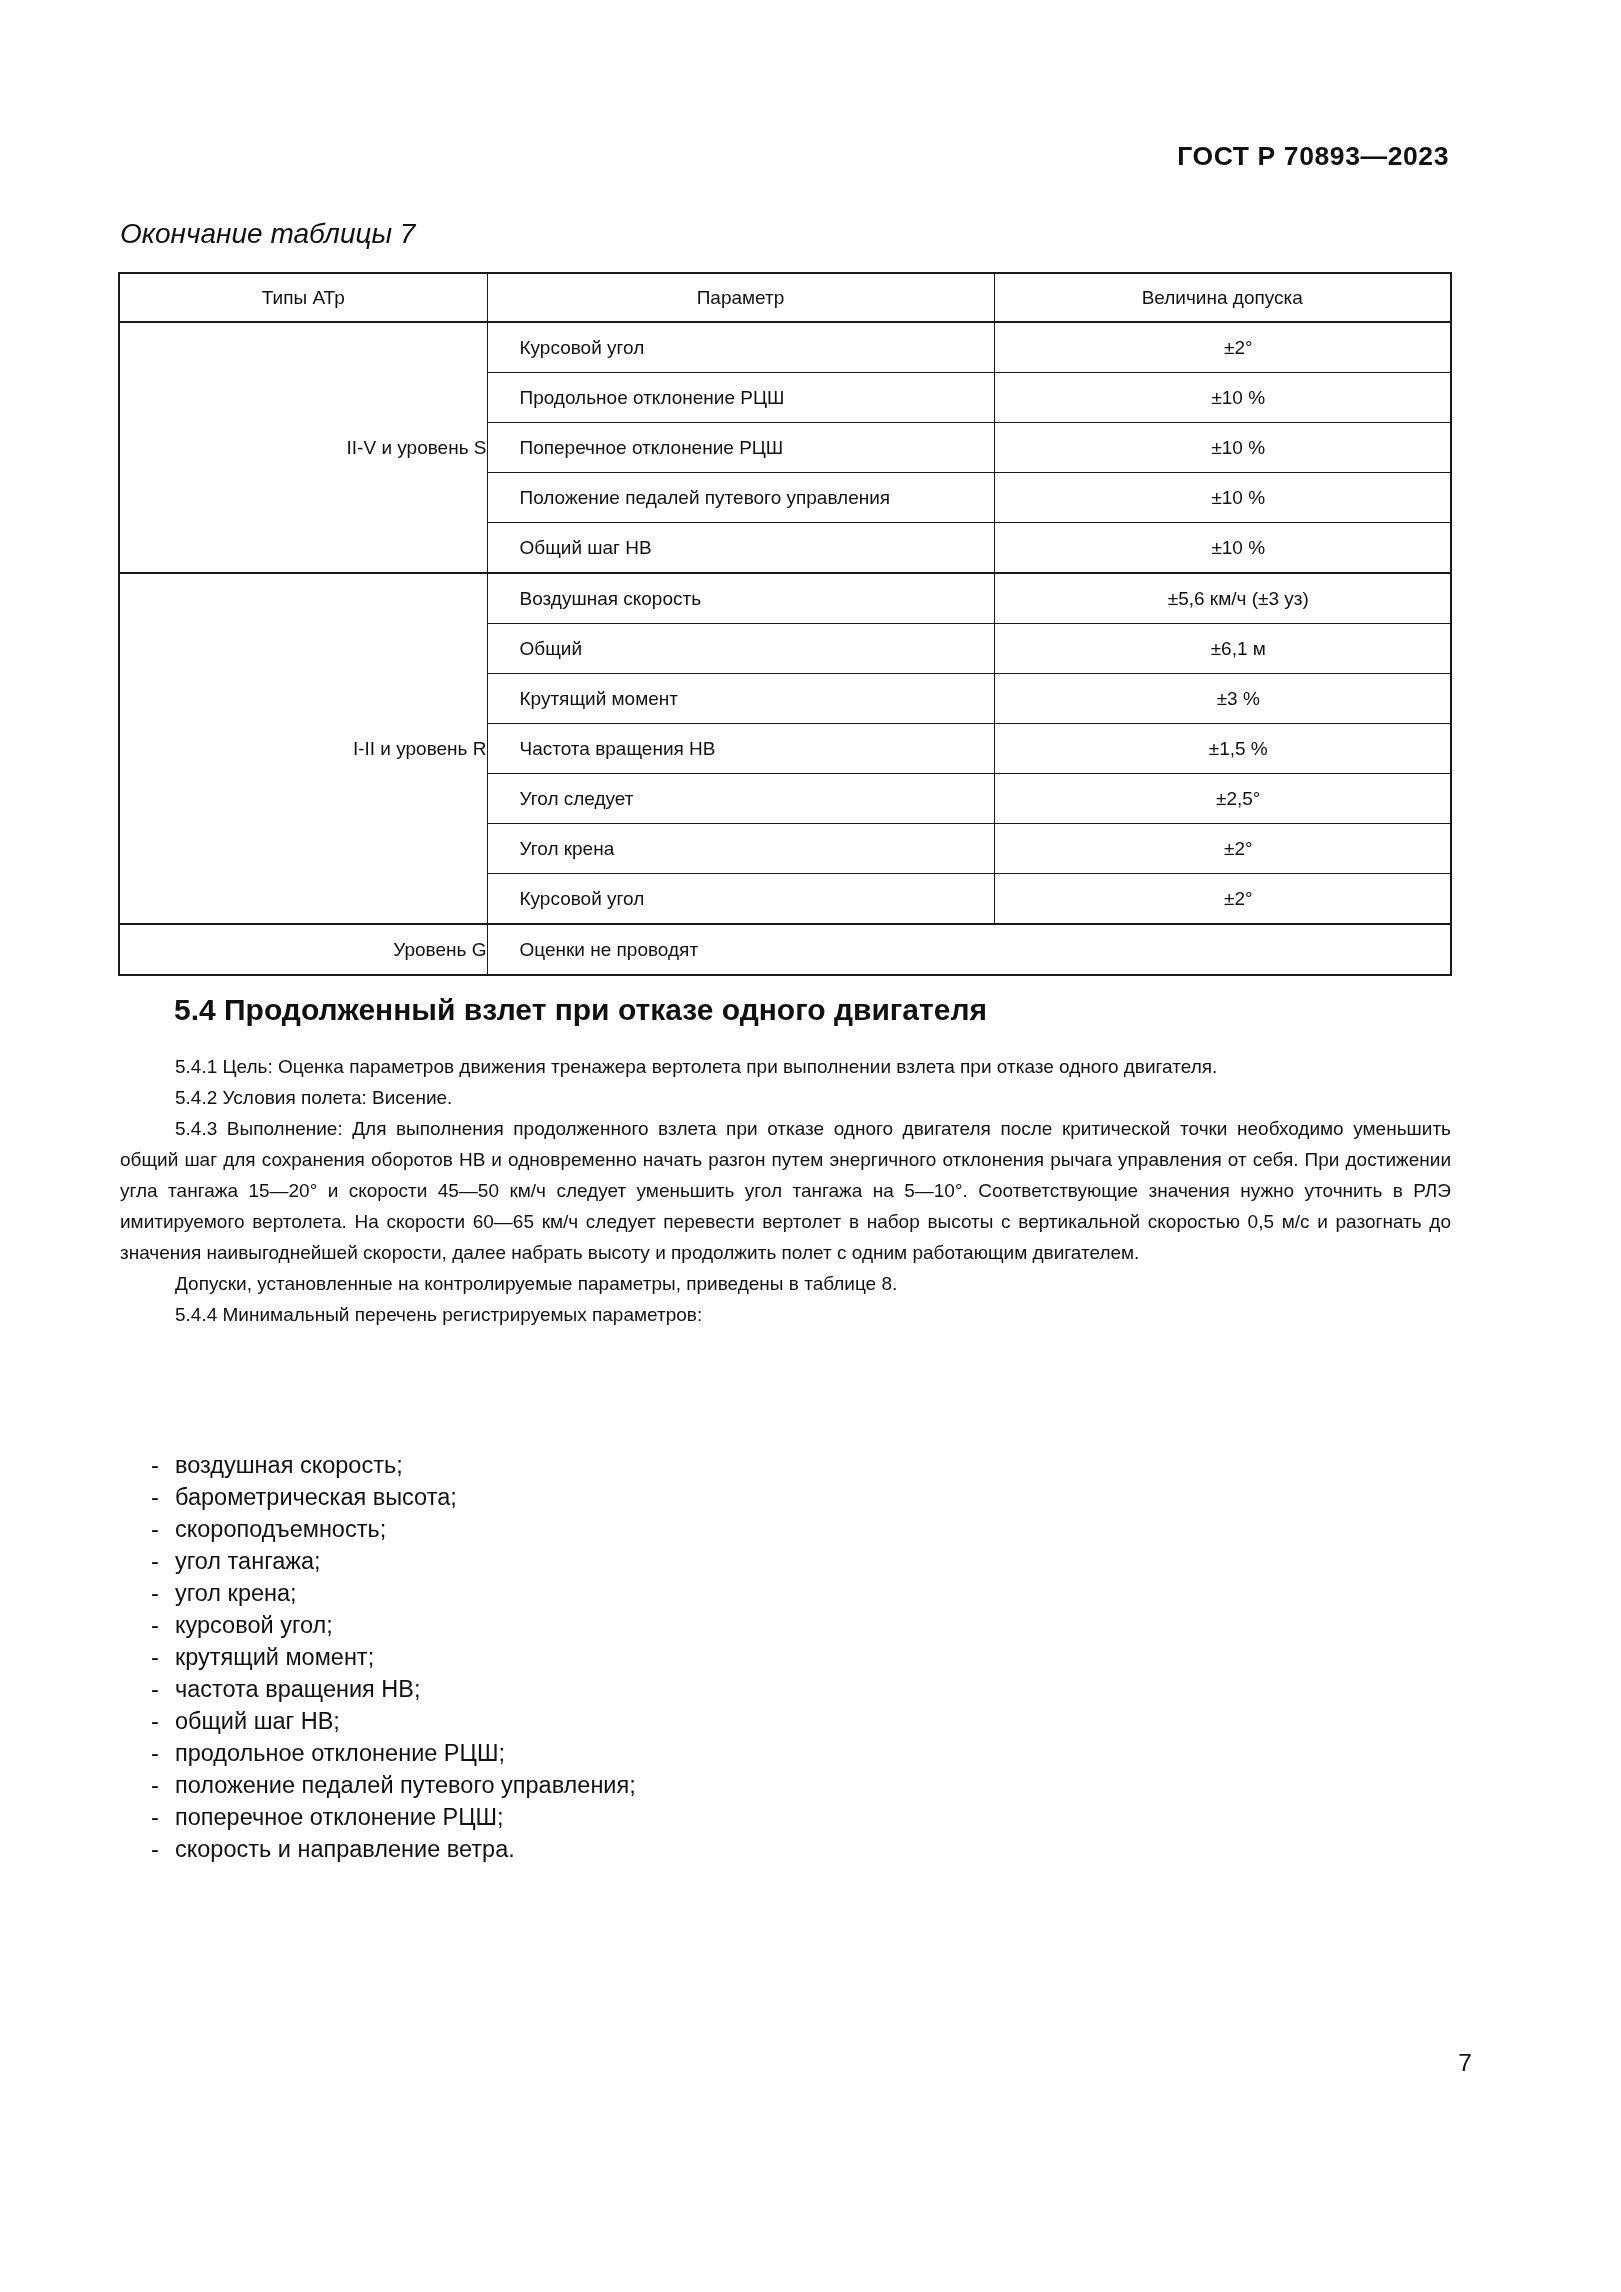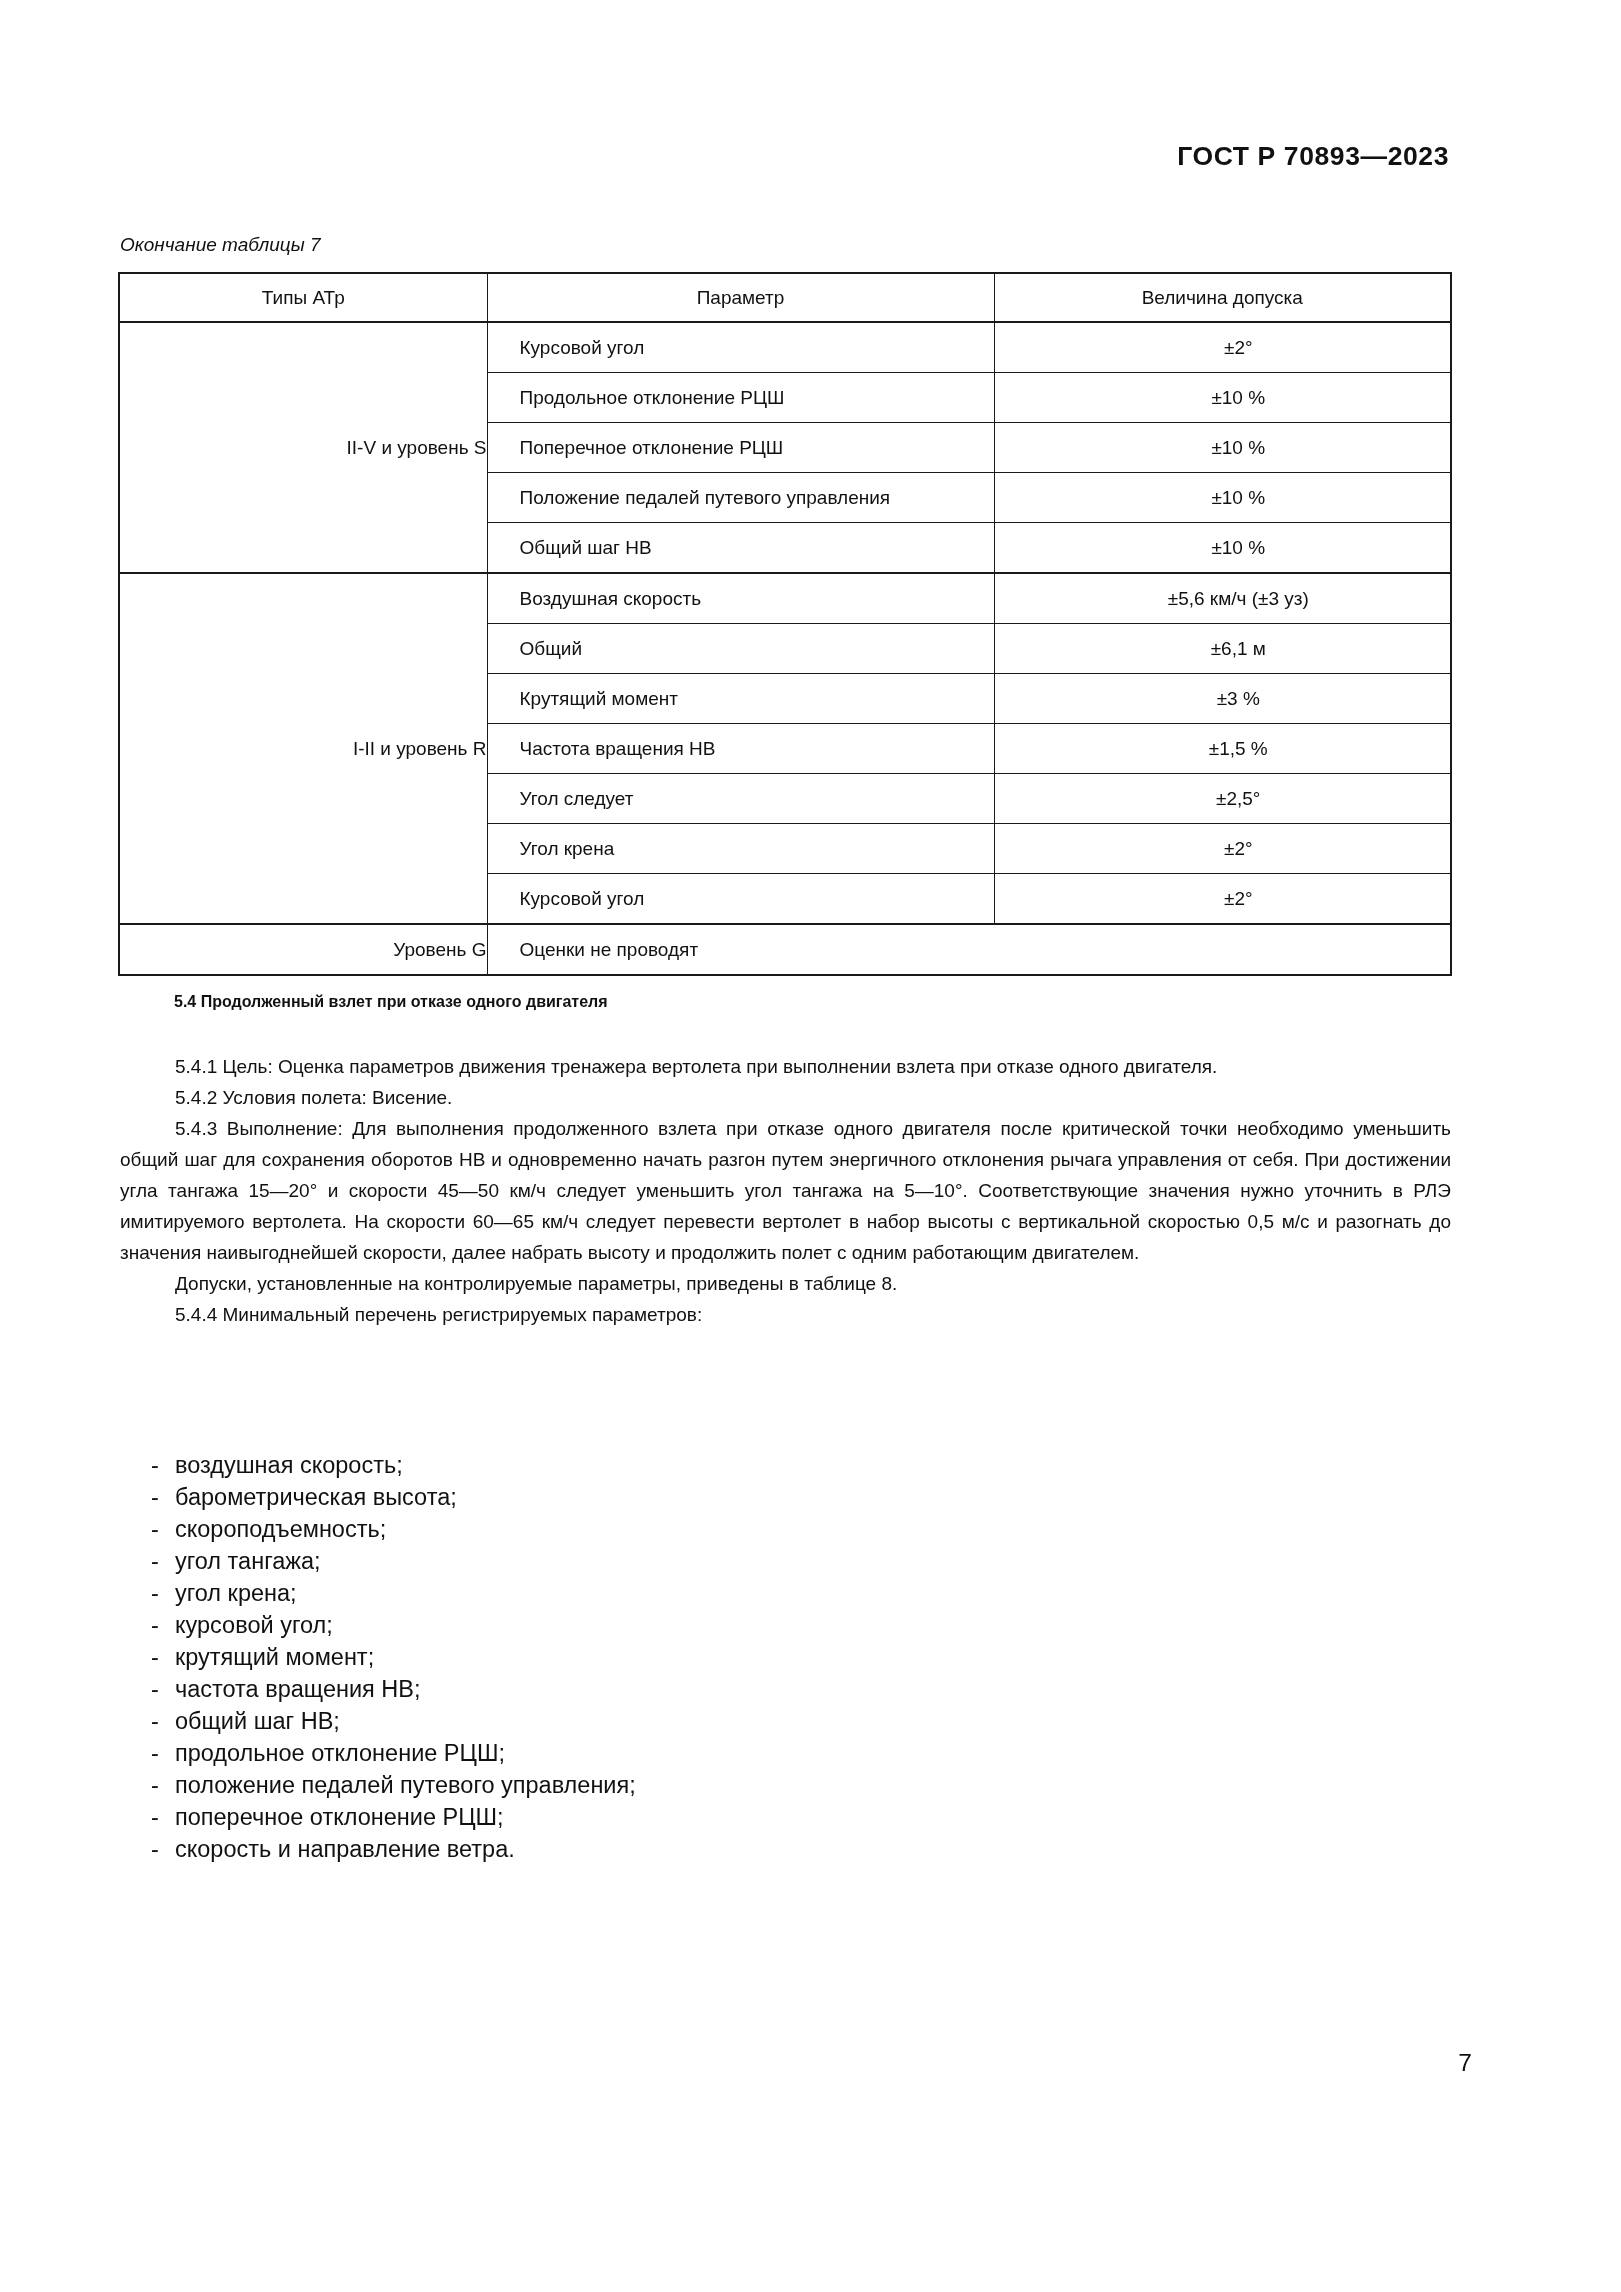--- a/index.html
+++ b/index.html
@@ -34,23 +34,22 @@
     font-weight: bold;
     letter-spacing: 0.6px;
     white-space: nowrap;
   }
 
   
   .table-caption {
     position: absolute;
     left: 120px;
     top: 218px;
-    font-size: 19px;
+    font-size: 28px;
     font-style: italic;
-    margin-top: 16px;
   }
 
   
   .tbl-wrap {
     position: absolute;
     left: 118px;
     top: 272px;
     width: 1331px;
   }
   table.spec {
@@ -88,21 +87,21 @@
   .grp-label {
     text-align: right;
     padding-left: 13.7px;
   }
 
   
   .sec-heading {
     position: absolute;
     left: 174px;
     top: 993px;
-    font-size: 16px;
+    font-size: 30px;
     font-weight: bold;
   }
 
   
   .body-block {
     position: absolute;
     left: 120px;
     top: 1051px;
     width: 1331px;
     font-size: 19px;

